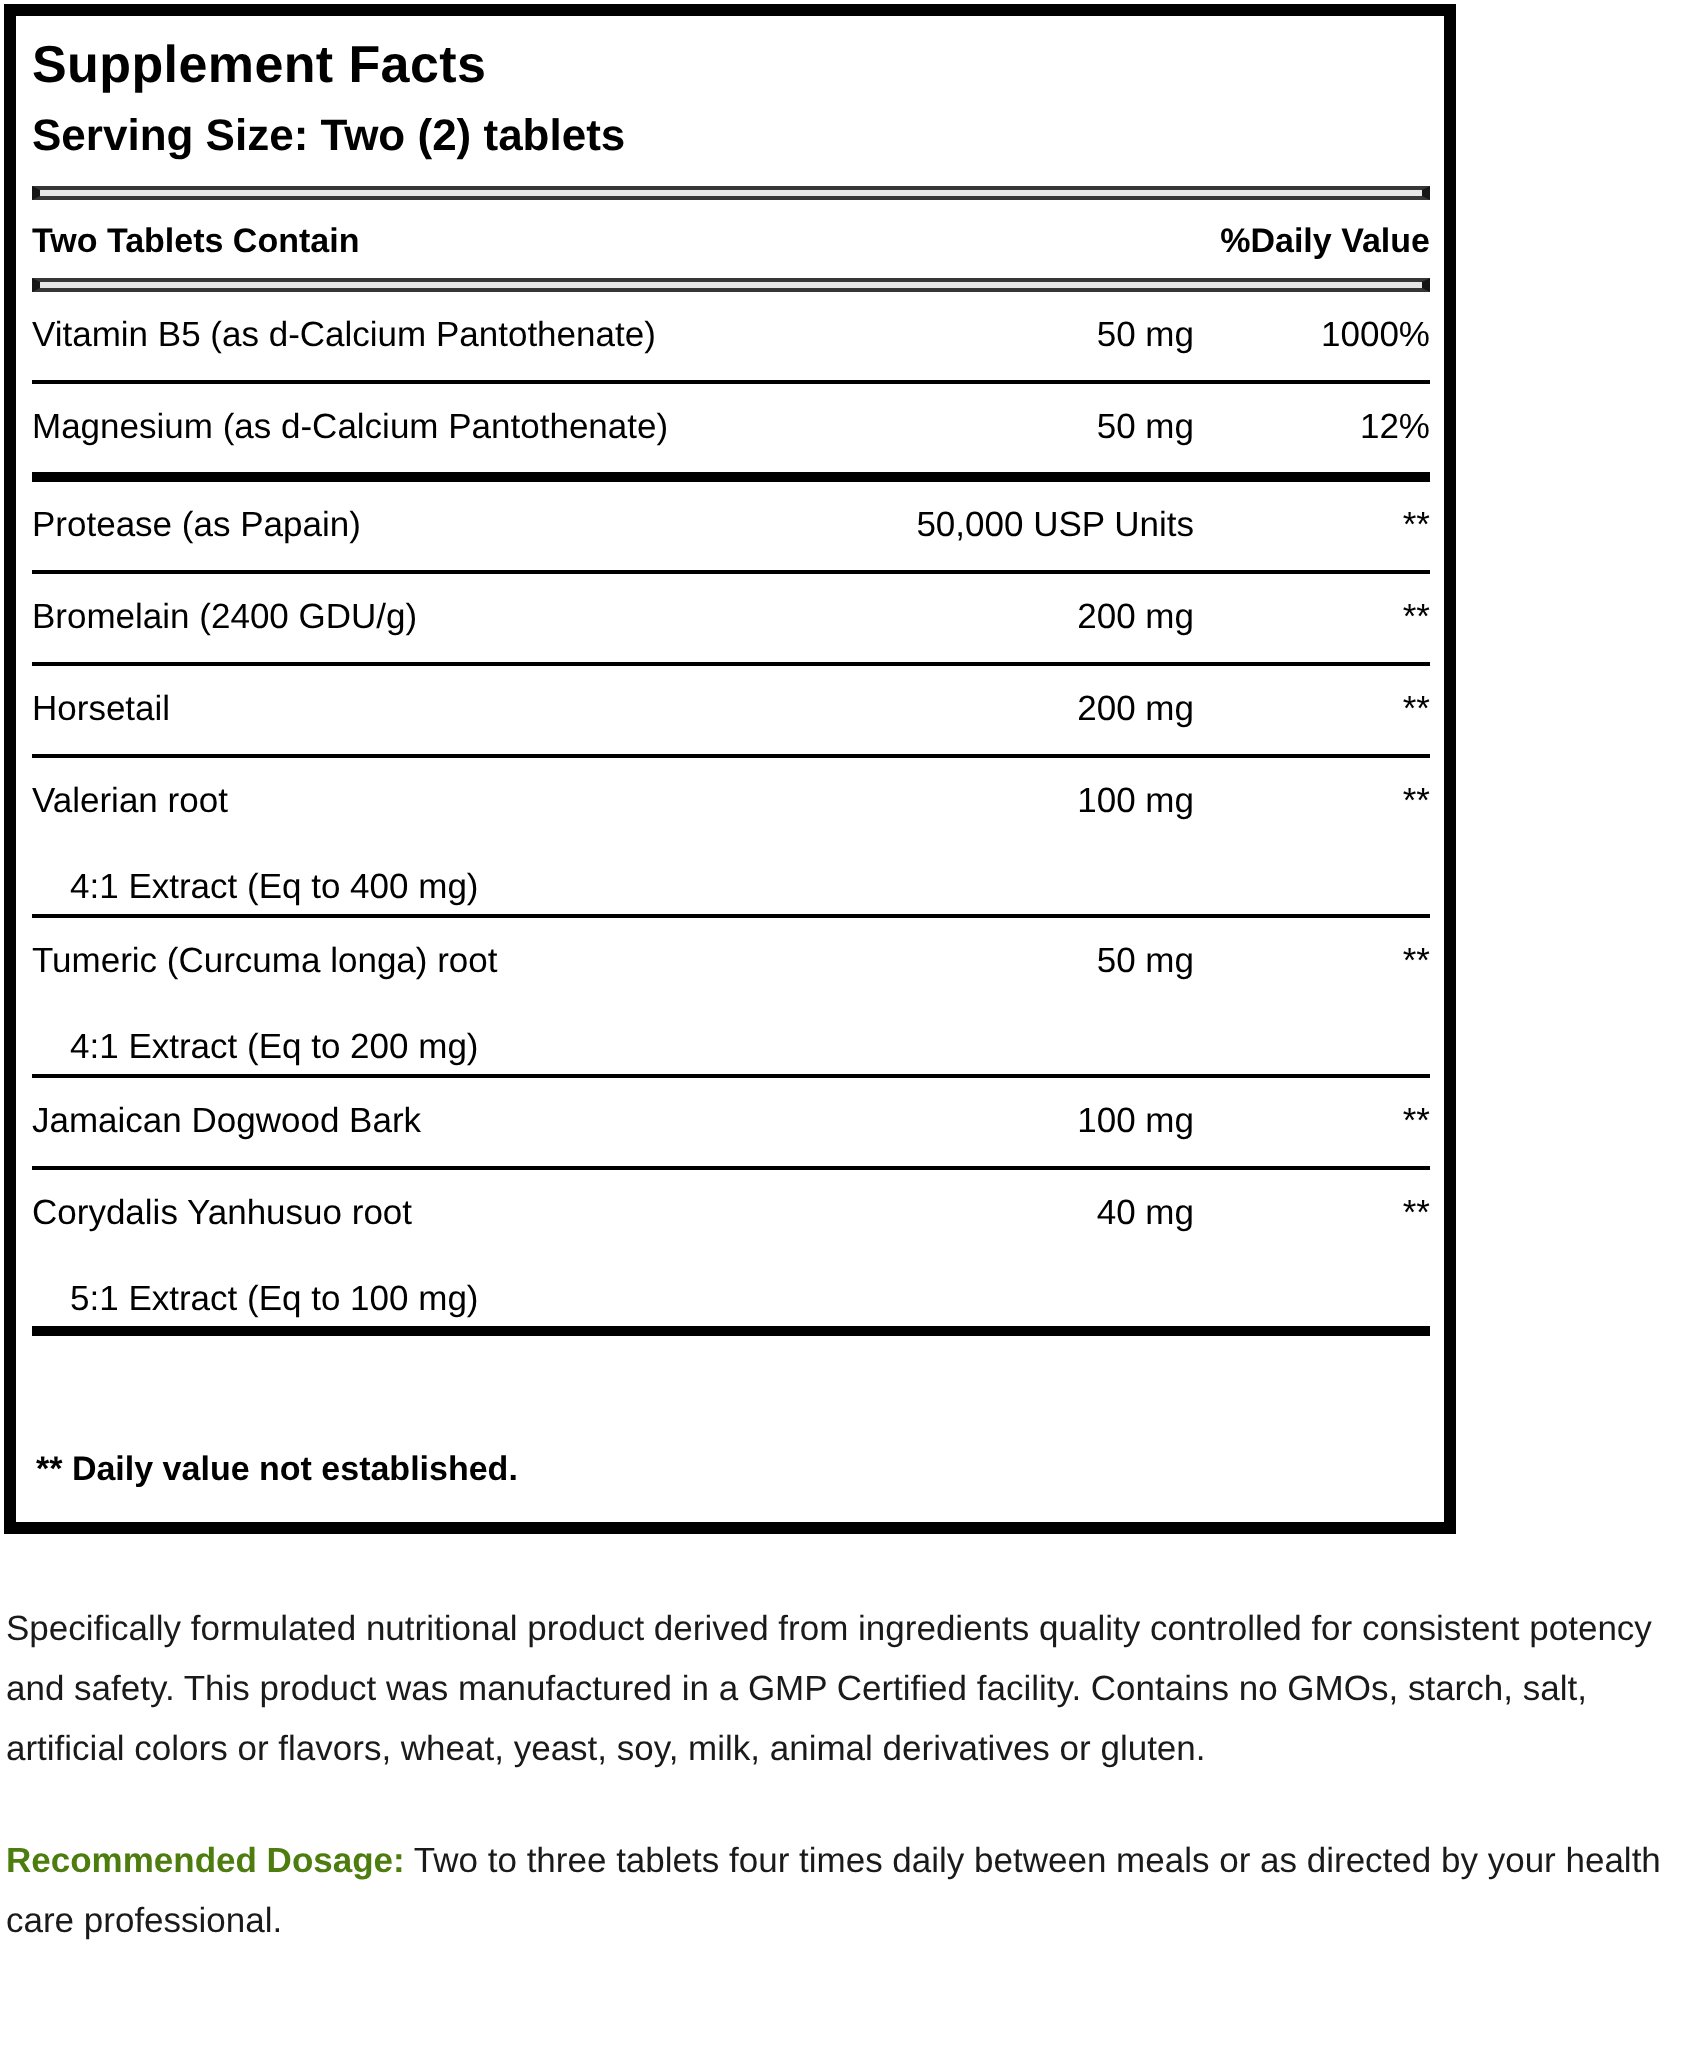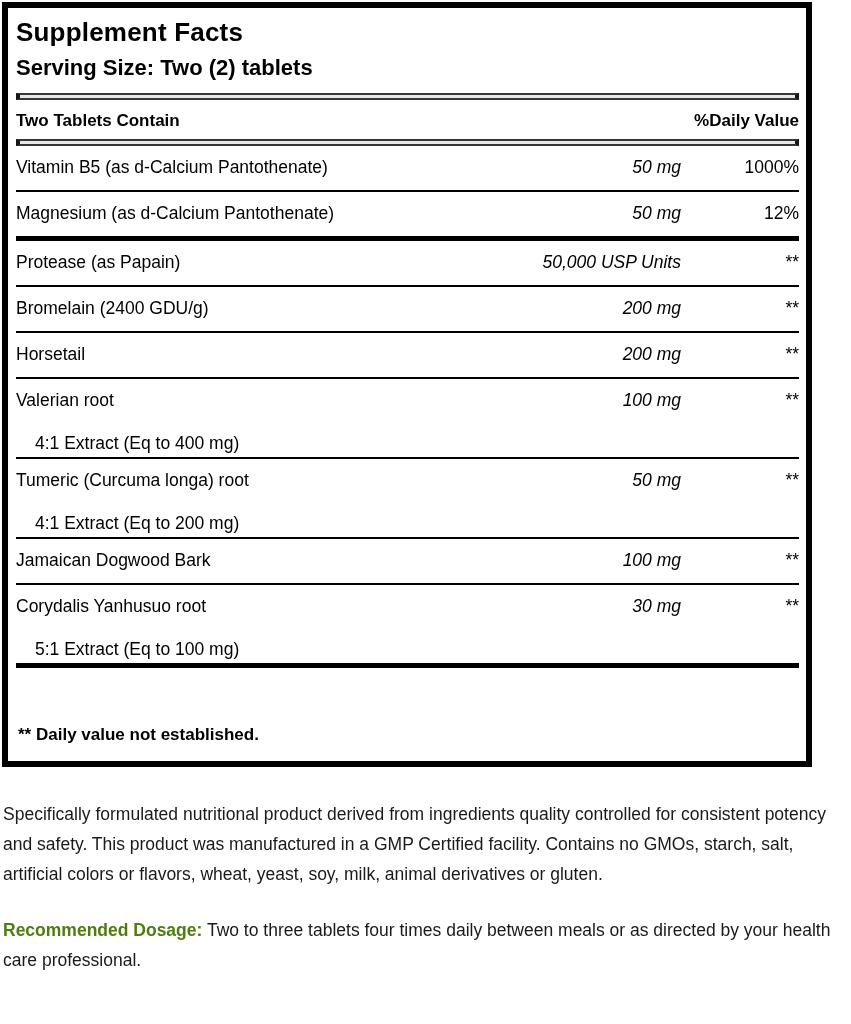--- a/index.html
+++ b/index.html
@@ -7,21 +7,21 @@
     margin: 0; padding: 0;
     width: 851px; height: 1024px;
     background: #ffffff;
     font-family: "Liberation Sans", sans-serif;
     color: #000000;
     overflow: hidden;
   }
   
   .facts-box {
     margin: 2px 0 0 2px;
-    width: 810px;
+    width: 726px;
     border: 6px solid #000;
     padding: 9px 7px 0 8px;
     background: #fff;
   }
   .title {
     font-size: 26px;
     font-weight: bold;
     line-height: 30px;
     letter-spacing: 0.2px;
   }
@@ -50,21 +50,21 @@
     gap: 27px;
   }
   .row-main {
     display: grid;
     grid-template-columns: 1fr auto 118px;
     font-size: 17.5px;
     line-height: 21px;
     padding: 11px 0 12px 0;
   }
   .nm { text-align: left; }
-  .amt { text-align: left; font-style: italic; }
+  .amt { text-align: left; }
   .dv  { text-align: right; }
   .sub {
     font-size: 17.5px;
     line-height: 21px;
     margin-top: 10px;
     padding: 0 0 3px 19px;
   }
   .rule.thin  { border-top: 2px solid #000; }
   .rule.thick { border-top: 5px solid #000; }
   .footnote {
@@ -159,21 +159,21 @@
         <div class="row-main">
           <span class="nm">Jamaican Dogwood Bark</span>
           <span class="amt">100 mg</span>
           <span class="dv">**</span>
         </div>
         <div class="rule thin"></div>
       </div>
       <div class="row">
         <div class="row-main">
           <span class="nm">Corydalis Yanhusuo root</span>
-          <span class="amt">30 mg</span>
+          <span class="amt">40 mg</span>
           <span class="dv">**</span>
         </div>
         <div class="sub">5:1 Extract (Eq to 100 mg)</div>
         <div class="rule thick"></div>
       </div>
     </div>
   <div class="footnote">** Daily value not established.</div>
 </div>
 
 <div class="body-copy" id="paragraphs">

